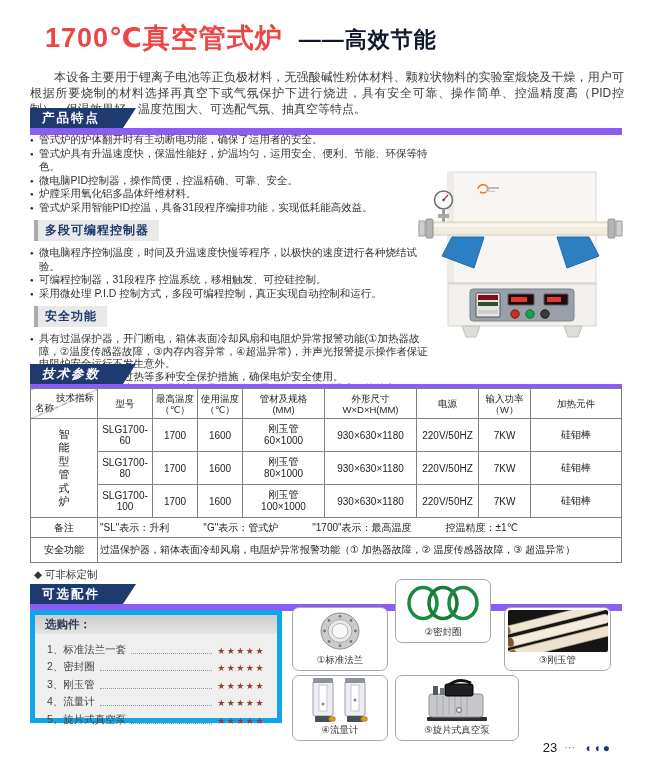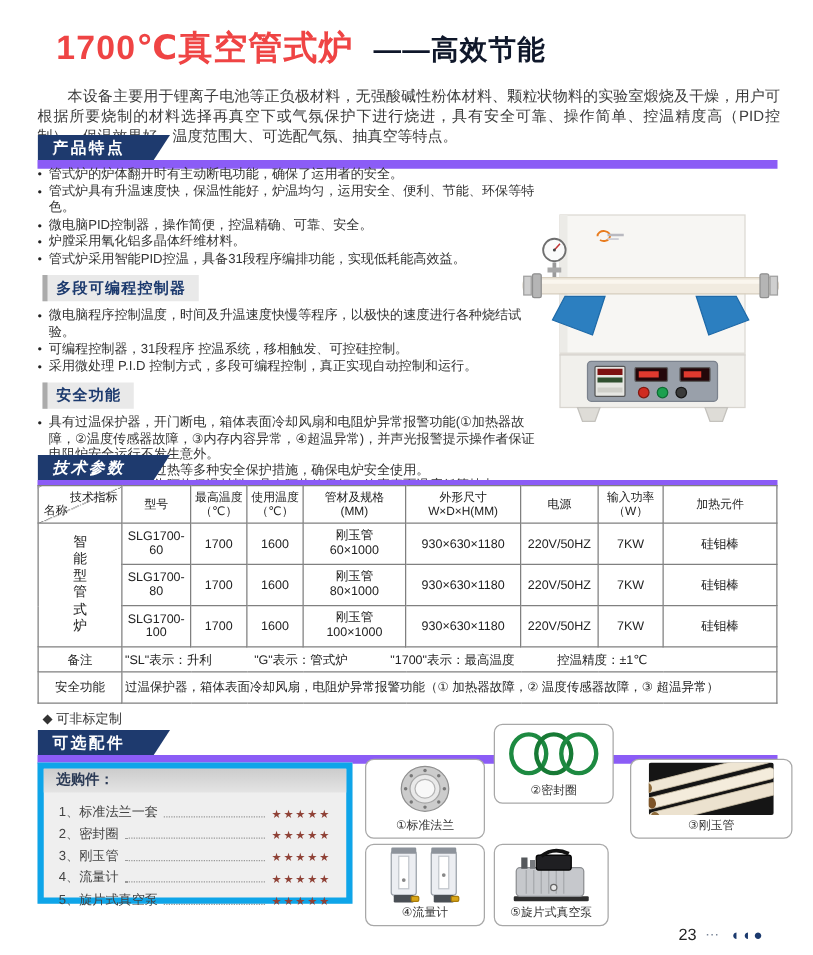--- a/index.html
+++ b/index.html
@@ -57,23 +57,23 @@
   .shop-label{white-space:nowrap;}
   .leader{flex:1;border-bottom:1px dotted #999;margin:0 5px 3px 5px;}
   .stars{color:#8f4136;font-size:9px;letter-spacing:1.5px;white-space:nowrap;line-height:12px;}
   
   .card{position:absolute;background:#fff;border:1px solid #a8a8a8;border-radius:7px;
     display:flex;flex-direction:column;align-items:center;justify-content:flex-end;box-sizing:border-box;}
   .card .img{flex:1;display:flex;align-items:center;justify-content:center;width:100%;}
   .caption{font-size:9.5px;color:#333;padding-bottom:3px;white-space:nowrap;}
   .card1{left:292px;top:607px;width:96px;height:64px;}
   .card2{left:395px;top:579px;width:96px;height:64px;}
-  .card3{left:504px;top:607px;width:130px;height:64px;}
+  .card3{left:504px;top:607px;width:107px;height:64px;}
   .card4{left:292px;top:675px;width:96px;height:66px;}
-  .card5{left:395px;top:675px;width:92px;height:66px;}
+  .card5{left:395px;top:675px;width:124px;height:66px;}
   
   .footer{position:absolute;right:38px;top:740px;display:flex;align-items:center;gap:7px;}
   .page-num{font-size:13px;color:#222;}
   .ellipsis{font-size:11px;color:#7a8698;letter-spacing:2px;}
   .pager{font-size:12px;color:#1c3a6e;letter-spacing:2px;}
 </style>
 </head>
 <body>
 
 <div class="title-row">

